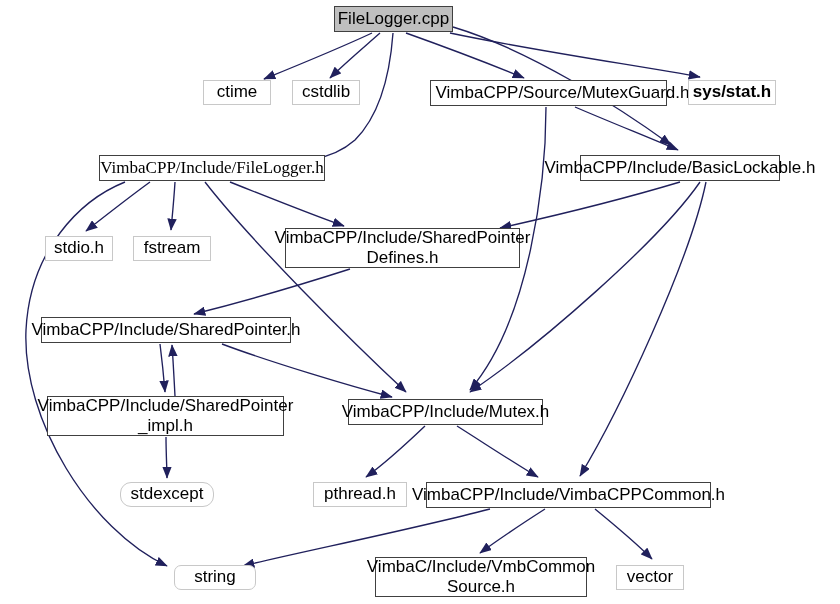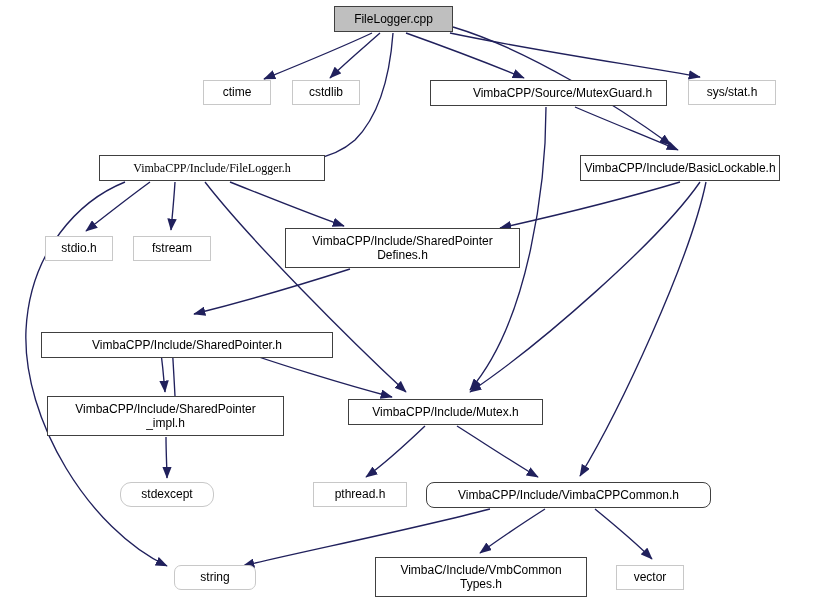--- a/index.html
+++ b/index.html
@@ -24,21 +24,21 @@
   }
   .node-box {
     position: absolute;
     box-sizing: border-box;
     display: flex;
     align-items: center;
     justify-content: center;
     text-align: center;
     line-height: 1.18;
     color: #000000;
-    font-size: 12px;
+    font-size: 17px;
     background: #ffffff;
     border: 1px solid #c8c8c8;
     white-space: pre-line;
     letter-spacing: 0px;
     cursor: pointer;
   }
   .node-box.strong {
     border: 1.6px solid #404040;
   }
   .node-box.root {
@@ -90,33 +90,33 @@
         <path d="M 545,509 C 520,525 495,542 480,553" fill="none" stroke="#20205c" stroke-width="1.35" marker-end="url(#arrowhead)"></path>
         <path d="M 595,509 C 617,527 640,547 652,559" fill="none" stroke="#20205c" stroke-width="1.35" marker-end="url(#arrowhead)"></path>
       </g>
   </svg>
 
   <div id="nodes-layer">
       <div class="node-box root" style="left: 334px; top: 6px; width: 119px; height: 26px;"><span class="node-label">FileLogger.cpp</span></div>
       <div class="node-box" style="left: 203px; top: 80px; width: 68px; height: 25px;"><span class="node-label">ctime</span></div>
       <div class="node-box" style="left: 292px; top: 80px; width: 68px; height: 25px;"><span class="node-label">cstdlib</span></div>
       <div class="node-box strong" style="left: 430px; top: 80px; width: 237px; height: 26px; padding-left: 28px;"><span class="node-label">VimbaCPP/Source/MutexGuard.h</span></div>
-      <div class="node-box" style="left: 688px; top: 80px; width: 88px; height: 25px;"><span class="node-label">sys/stat.h</span></div>
+      <div class="node-box" style="left: 688px; top: 80px; width: 88px; height: 25px; font-weight: bold;"><span class="node-label">sys/stat.h</span></div>
       <div class="node-box strong" style="left: 99px; top: 155px; width: 226px; height: 26px; font-family: Liberation Serif, serif;"><span class="node-label">VimbaCPP/Include/FileLogger.h</span></div>
       <div class="node-box strong" style="left: 580px; top: 155px; width: 200px; height: 26px;"><span class="node-label">VimbaCPP/Include/BasicLockable.h</span></div>
       <div class="node-box" style="left: 45px; top: 236px; width: 68px; height: 25px;"><span class="node-label">stdio.h</span></div>
       <div class="node-box" style="left: 133px; top: 236px; width: 78px; height: 25px;"><span class="node-label">fstream</span></div>
       <div class="node-box strong" style="left: 285px; top: 228px; width: 235px; height: 40px;"><span class="node-label">VimbaCPP/Include/SharedPointer
 Defines.h</span></div>
-      <div class="node-box strong" style="left: 41px; top: 332px; width: 292px; height: 26px;"><span class="node-label">VimbaCPP/Include/SharedPointer.h</span></div>
+      <div class="node-box strong" style="left: 41px; top: 317px; width: 250px; height: 26px;"><span class="node-label">VimbaCPP/Include/SharedPointer.h</span></div>
       <div class="node-box strong" style="left: 47px; top: 396px; width: 237px; height: 40px;"><span class="node-label">VimbaCPP/Include/SharedPointer
 _impl.h</span></div>
       <div class="node-box strong" style="left: 348px; top: 399px; width: 195px; height: 26px;"><span class="node-label">VimbaCPP/Include/Mutex.h</span></div>
       <div class="node-box" style="left: 120px; top: 482px; width: 94px; height: 25px; border-radius: 11px;"><span class="node-label">stdexcept</span></div>
       <div class="node-box" style="left: 313px; top: 482px; width: 94px; height: 25px;"><span class="node-label">pthread.h</span></div>
-      <div class="node-box strong" style="left: 426px; top: 482px; width: 285px; height: 26px; border-radius: 8px;"><span class="node-label">VimbaCPP/Include/VimbaCPPCommon.h</span></div>
+      <div class="node-box strong" style="left: 426px; top: 482px; width: 285px; height: 26px;"><span class="node-label">VimbaCPP/Include/VimbaCPPCommon.h</span></div>
       <div class="node-box" style="left: 174px; top: 565px; width: 82px; height: 25px; border-radius: 7px;"><span class="node-label">string</span></div>
       <div class="node-box strong" style="left: 375px; top: 557px; width: 212px; height: 40px;"><span class="node-label">VimbaC/Include/VmbCommon
-Types.h</span></div>
+Source.h</span></div>
       <div class="node-box" style="left: 616px; top: 565px; width: 68px; height: 25px;"><span class="node-label">vector</span></div>
     </div>
 
 </div>
 
 </body></html>

